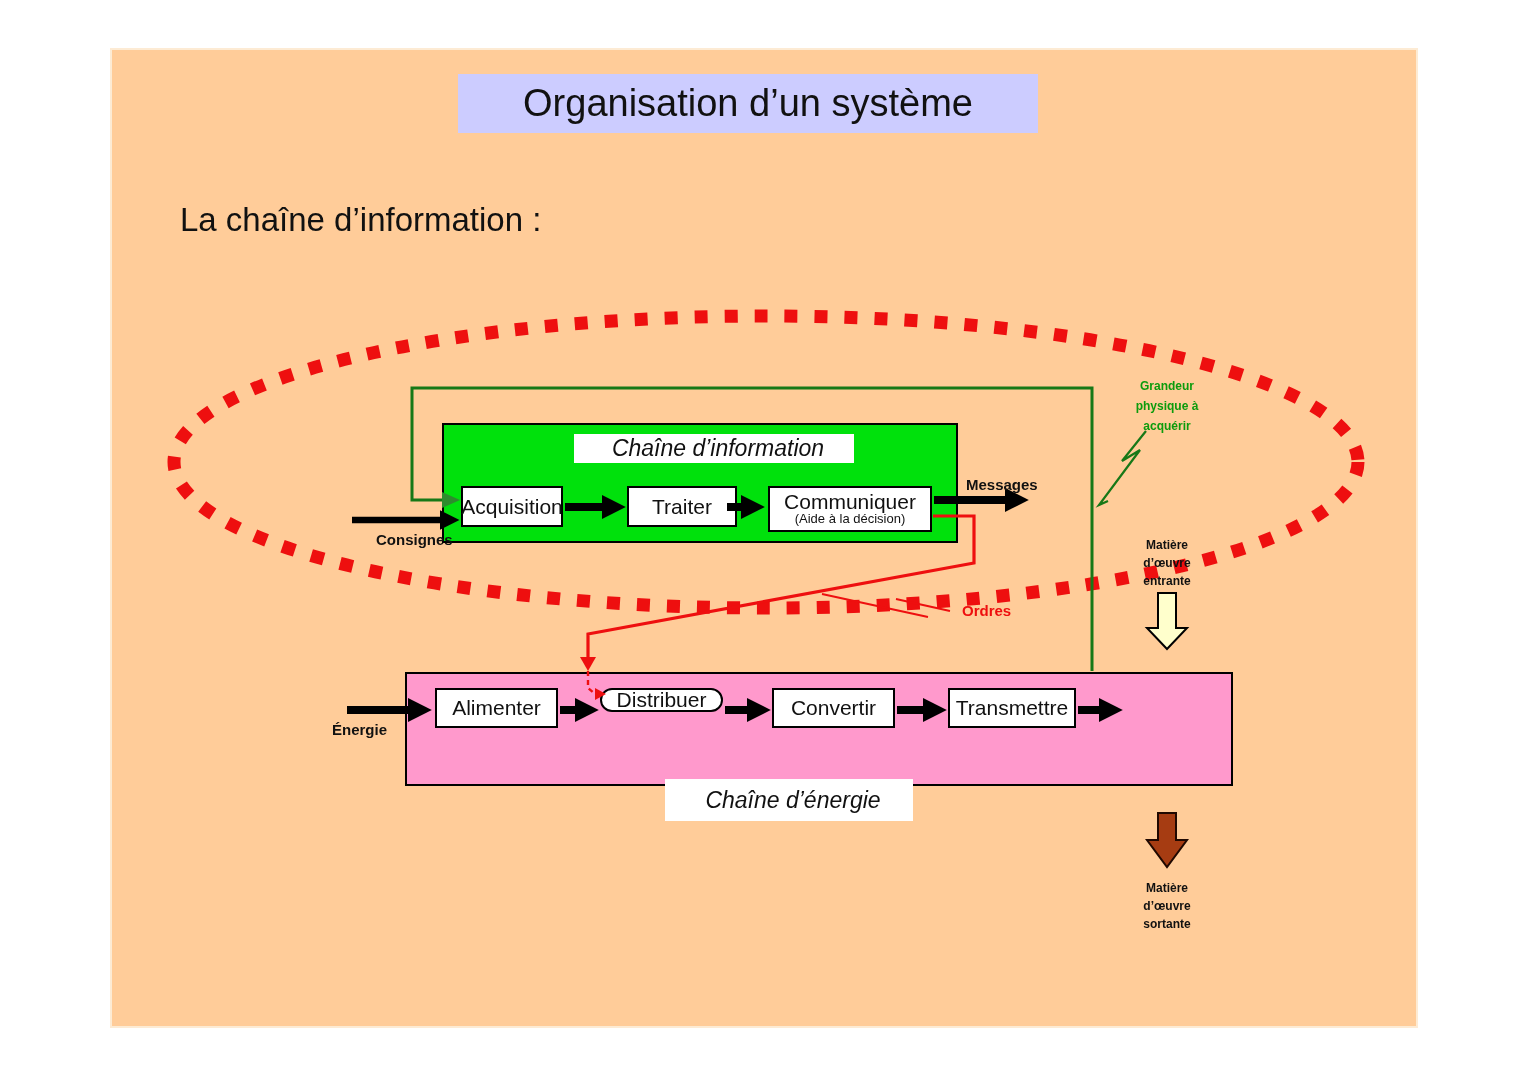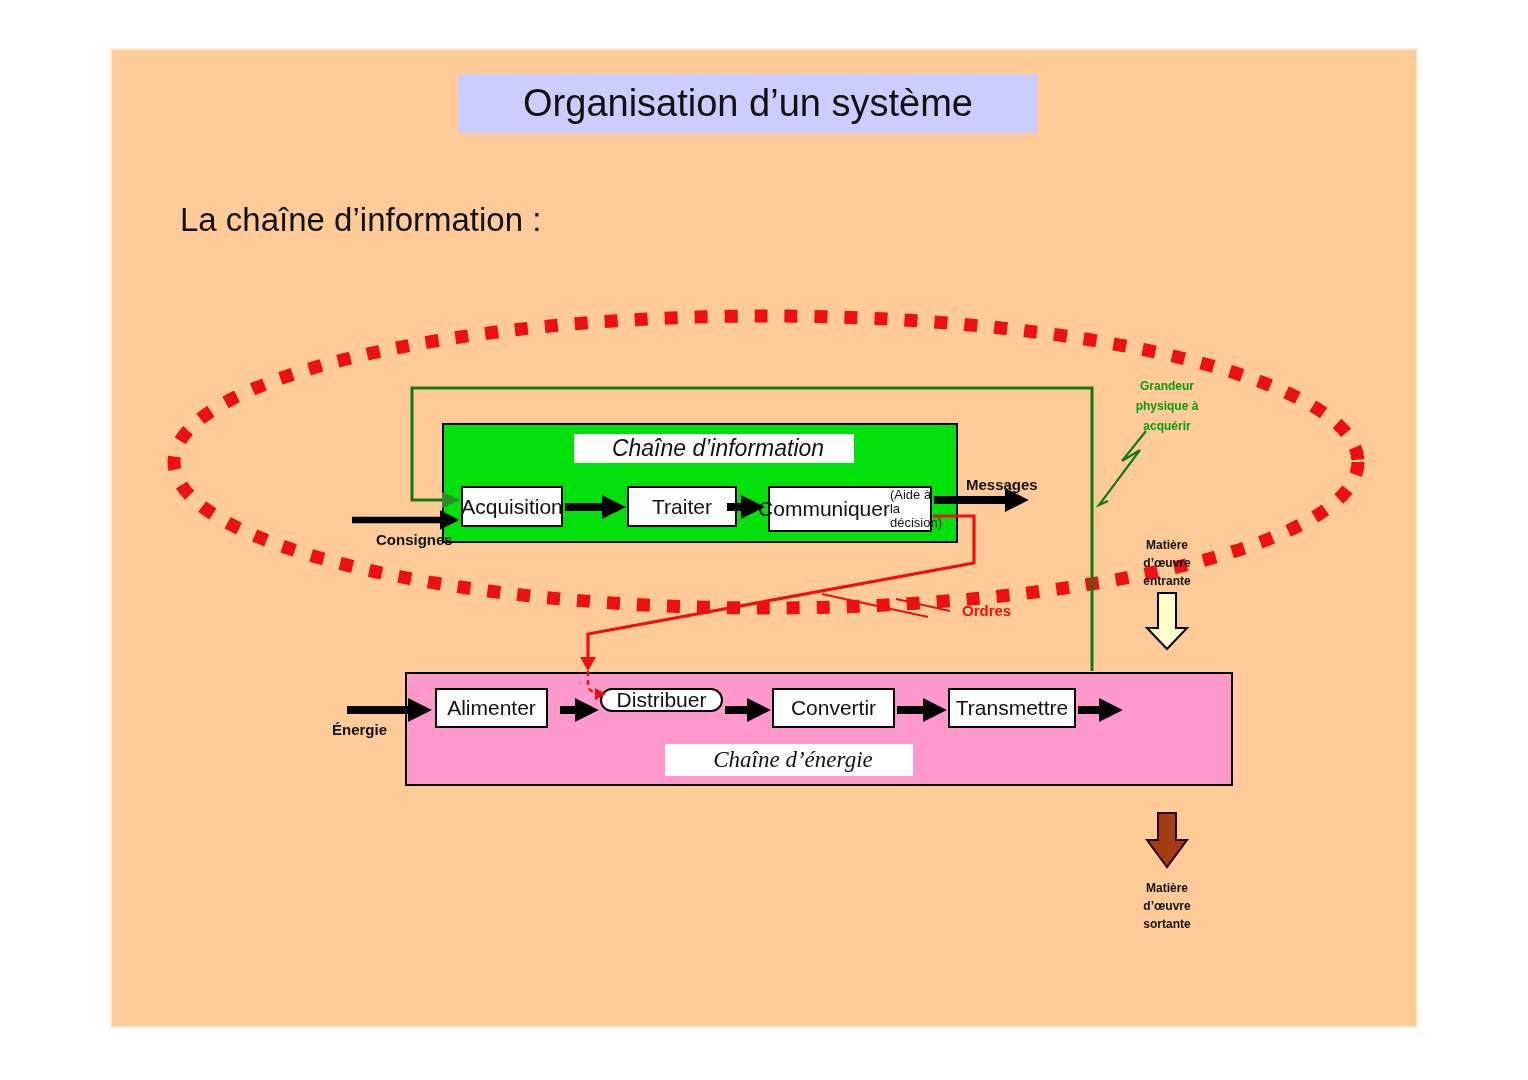--- a/index.html
+++ b/index.html
@@ -14,28 +14,28 @@
   #subtitle{left:180px;top:201px;font-size:33px;color:#111;z-index:3;}
   .panel{box-sizing:border-box;border:2px solid #000;z-index:2;}
   #green-box{left:442px;top:423px;width:516px;height:120px;background:#00E10C;}
   #pink-box{left:405px;top:672px;width:828px;height:114px;background:#FF99CC;}
   #action-box{left:1124px;top:650px;width:92px;height:162px;background:#FFC808;
               z-index:4;display:flex;justify-content:center;align-items:flex-start;}
   #action-box span{margin-top:94px;font-size:24px;color:#111;}
   .chain-label{background:#ffffff;display:flex;align-items:center;justify-content:center;
                font-style:italic;font-size:23px;color:#111;z-index:4;padding-left:8px;}
   #info-label{left:574px;top:434px;width:272px;height:29px;}
-  #energy-label{left:665px;top:744px;width:240px;height:32px;font-family:Liberation Serif, serif;}
+  #energy-label{left:665px;top:779px;width:240px;height:42px;}
   .pbox{background:#ffffff;border:2px solid #000;box-sizing:border-box;z-index:4;
         display:flex;align-items:center;justify-content:center;font-size:21px;color:#111;}
   #box-acquisition{left:461px;top:486px;width:102px;height:41px;}
   #box-traiter{left:627px;top:486px;width:110px;height:41px;}
-  #box-communiquer{left:768px;top:486px;width:164px;height:46px;flex-direction:row;line-height:20px;}
+  #box-communiquer{left:768px;top:486px;width:164px;height:46px;flex-direction:column;line-height:20px;}
   #box-communiquer .note{font-size:13px;line-height:14px;}
-  #box-alimenter{left:435px;top:688px;width:113px;height:40px;}
+  #box-alimenter{left:435px;top:688px;width:123px;height:40px;}
   #box-distribuer{left:600px;top:688px;width:123px;height:24px;border-radius:13px;}
   #box-convertir{left:772px;top:688px;width:123px;height:40px;}
   #box-transmettre{left:948px;top:688px;width:128px;height:40px;}
   .small-label{font-size:15px;font-weight:bold;color:#111;z-index:8;}
   #lbl-consignes{left:356px;top:531px;margin-left:20px;}
   #lbl-messages{left:966px;top:476px;}
   #lbl-energie{left:332px;top:721px;}
   #lbl-ordres{left:962px;top:602px;color:#EE0F0F;}
   .stack{z-index:8;text-align:center;font-size:12px;font-weight:bold;line-height:18px;color:#111;}
   #lbl-grandeur{left:1106px;top:376px;width:122px;color:#0C9B0C;line-height:20px;}

